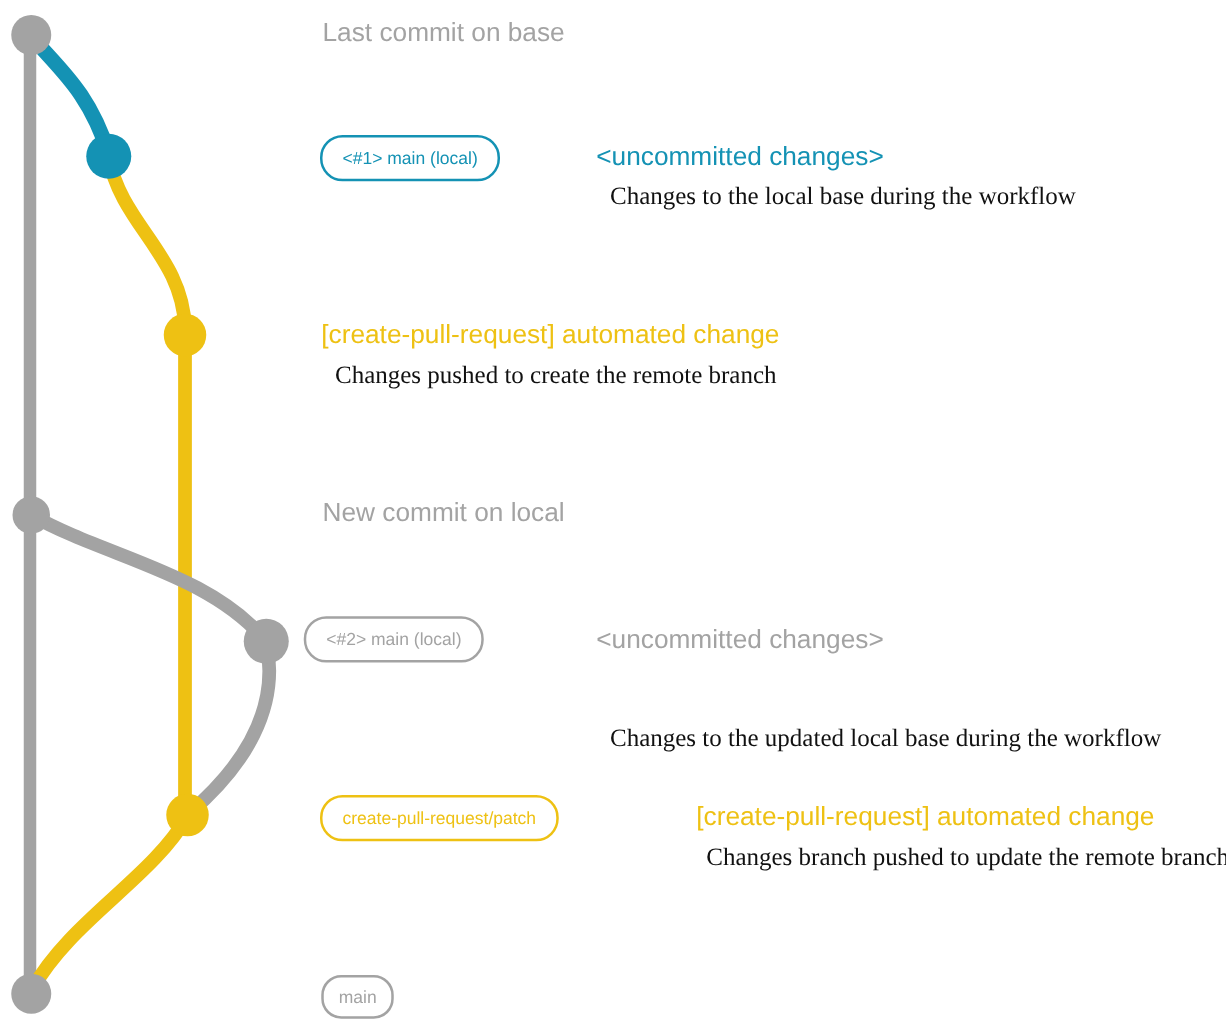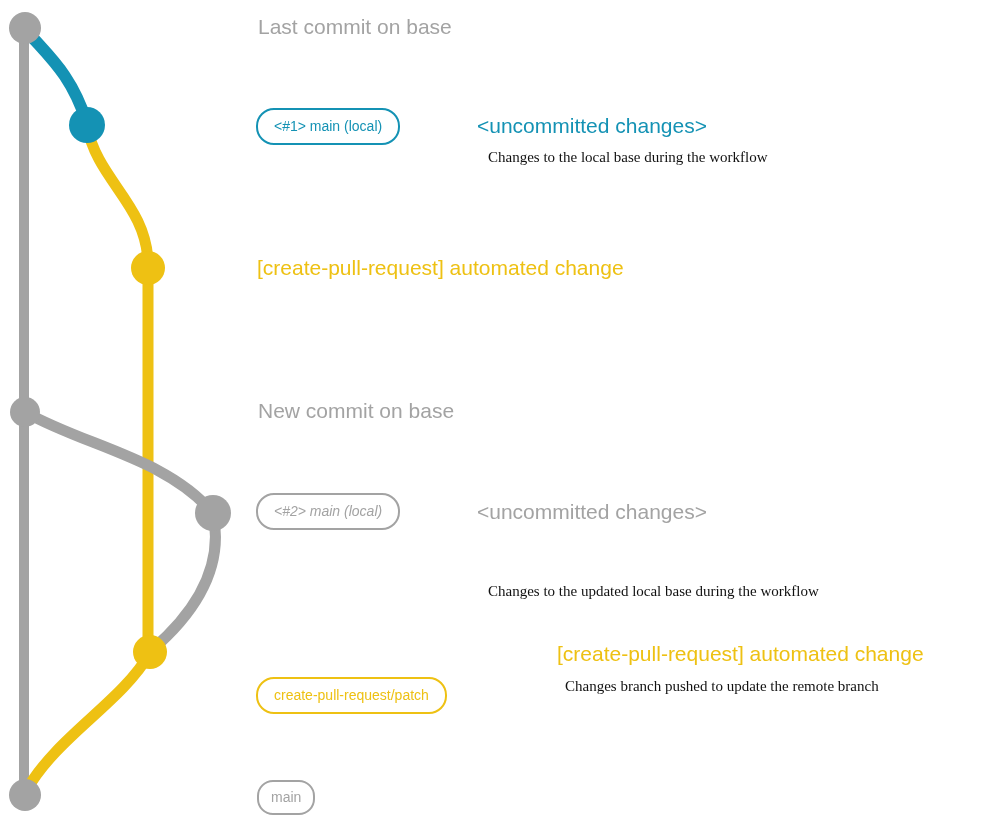--- a/index.html
+++ b/index.html
@@ -47,26 +47,26 @@
     font-size: 14px;
     line-height: 33px;
     padding: 0 16px;
     border: 2px solid;
     border-radius: 18px;
     white-space: nowrap;
     background: #ffffff;
   }
   .badge.b-blue   { border-color: var(--blue);   color: var(--blue); }
   .badge.b-gray   { border-color: var(--gray);   color: var(--gray); }
-  .badge.b-yellow { border-color: var(--yellow); color: var(--yellow); margin-top: 41px; }
+  .badge.b-yellow { border-color: var(--yellow); color: var(--yellow); }
 
   .desc {
     position: absolute;
     font-family: "Liberation Serif", serif;
-    font-size: 15px;
+    font-size: 20px;
     line-height: 24px;
     color: var(--ink);
     white-space: nowrap;
   }
 </style>
 </head>
 <body>
 
 <div class="canvas">
 
@@ -89,24 +89,25 @@
     <circle class="fill-gray" cx="25" cy="795" r="16"></circle>
   </svg>
 
   <div class="note c-gray" style="left:258px; top:14px;">Last commit on base</div>
 
   <div class="badge b-blue" style="left:256px; top:108px;">&lt;#1&gt; main (local)</div>
   <div class="note c-blue" style="left:477px; top:113px;">&lt;uncommitted changes&gt;</div>
   <div class="desc" style="left:488px; top:145px;">Changes to the local base during the workflow</div>
 
   <div class="note c-yellow" style="left:257px; top:255px;">[create-pull-request] automated change</div>
+  <div class="desc" style="left:268px; top:288px;">Changes pushed to create the remote branch</div>
 
-  <div class="note c-gray" style="left:258px; top:398px;">New commit on base</div>
+  <div class="note c-gray" style="left:258px; top:398px;">New commit on local</div>
 
-  <div class="badge b-gray" style="left:256px; top:493px;font-style:italic;">&lt;#2&gt; main (local)</div>
+  <div class="badge b-gray" style="left:243px; top:493px;">&lt;#2&gt; main (local)</div>
   <div class="note c-gray" style="left:477px; top:499px;">&lt;uncommitted changes&gt;</div>
   <div class="desc" style="left:488px; top:531px;margin-top:48px;">Changes to the updated local base during the workflow</div>
 
   <div class="badge b-yellow" style="left:256px; top:636px;">create-pull-request/patch</div>
   <div class="note c-yellow" style="left:557px; top:641px;">[create-pull-request] automated change</div>
   <div class="desc" style="left:565px; top:674px;">Changes branch pushed to update the remote branch</div>
 
   <div class="badge b-gray" style="left:257px; top:780px; padding:0 12px; line-height:31px; border-radius:16px;text-align:center;">main</div>
 
 </div>

